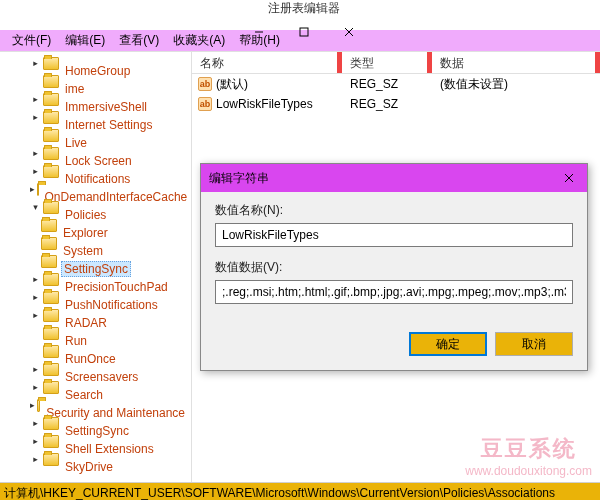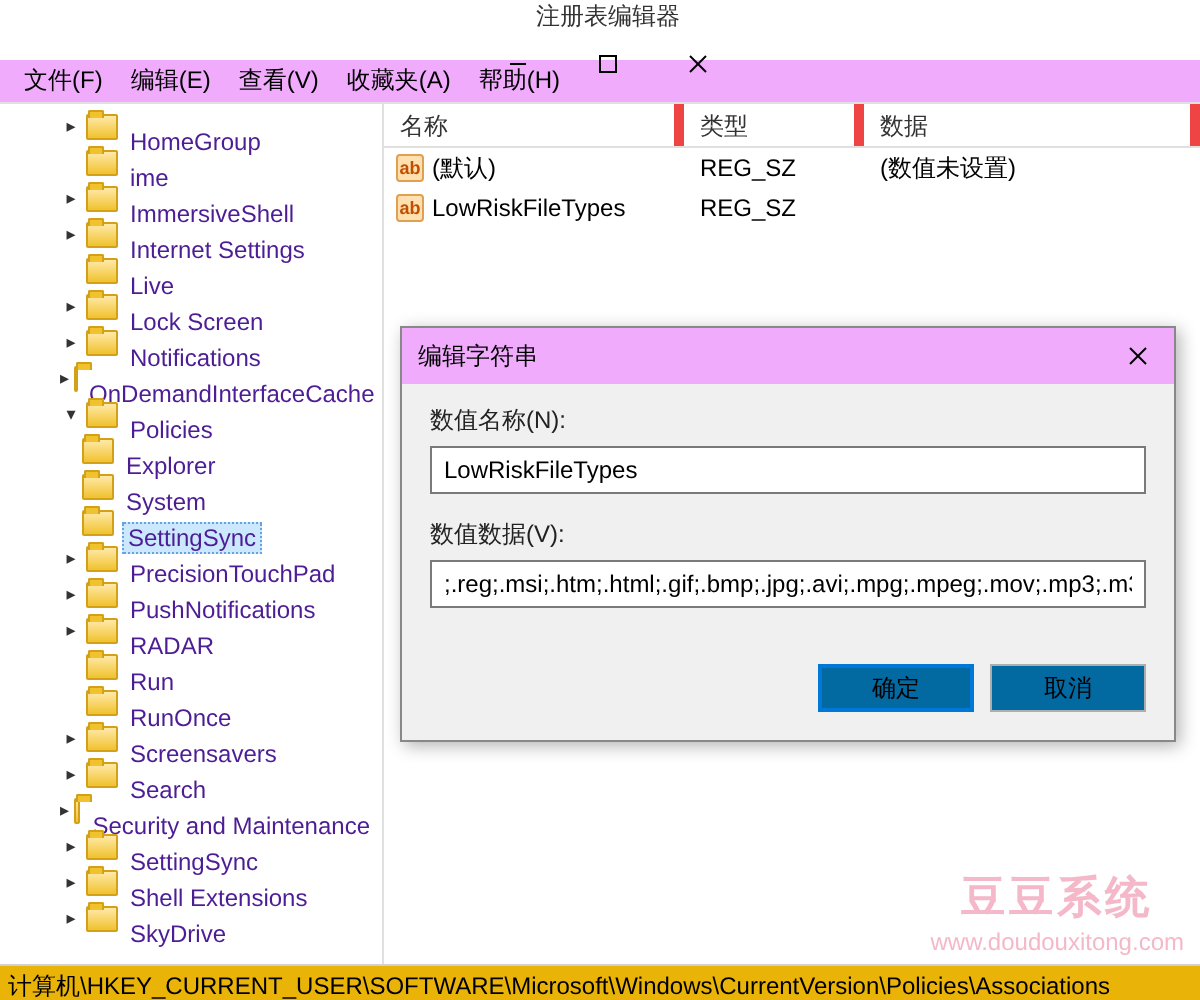--- a/index.html
+++ b/index.html
@@ -13,46 +13,46 @@
 
 .menubar { height: 22px; display: flex; align-items: center; padding-left: 6px; gap: 2px; background: #f0abfc; border-bottom: 1px solid #e0e0e0; }
 .mitem { padding: 2px 6px; color: #000; }
 
 .content { display: flex; height: 430px; }
 .tree { width: 192px; border-right: 1px solid #e0e0e0; overflow: auto; padding: 2px 0; }
 .node { display: flex; align-items: center; height: 18px; white-space: nowrap; padding-right: 4px; }
 .exp { width: 11px; height: 11px; display: flex; align-items: center; justify-content: center; margin-right: 2px; color: #333; font-size: 9px; }
 .fld { width: 16px; height: 13px; background: linear-gradient(#ffe9a8,#f0c22e); border: 1px solid #d4a017; border-radius: 1px; margin-right: 4px; position: relative; }
 .fld::before { content: ''; position: absolute; top: -3px; left: 0; width: 6px; height: 3px; background: #f0c22e; border: 1px solid #d4a017; border-bottom: none; border-radius: 1px 1px 0 0; }
-.nlabel { color: #4c1d95; padding: 0 2px; margin-top: 16px; }
+.nlabel { color: #c2410c; padding: 0 2px; margin-top: 16px; }
 .nlabel.sel { background: #cce8ff; border: 1px dotted #66a3e0; }
 .i1 { padding-left: 30px; } .i2 { padding-left: 28px; }
 
 .list { flex: 1; overflow: auto; }
 .lhead { display: flex; height: 22px; border-bottom: 1px solid #e0e0e0; }
 .lcol { padding: 3px 8px; border-right: 5px solid #ef4444; color: #333; }
 .lcol.c1 { width: 150px; } .lcol.c2 { width: 90px; } .lcol.c3 { flex: 1; }
 .lrow { display: flex; height: 20px; align-items: center; }
 .lrow .c1 { width: 150px; padding-left: 6px; display: flex; align-items: center; gap: 4px; }
 .lrow .c2 { width: 90px; padding-left: 8px; }
 .lrow .c3 { flex: 1; padding-left: 8px; }
 .vicon { width: 14px; height: 14px; display: flex; align-items: center; justify-content: center; font-size: 9px; font-weight: bold; border-radius: 2px; }
 .vicon.str { background: #ffe0b0; color: #c05000; border: 1px solid #e0a050; }
 
 .status { position: absolute; bottom: 0; left: 0; right: 0; height: 18px; padding: 2px 4px; background: #eab308; border-top: 1px solid #d0d0d0; white-space: nowrap; overflow: hidden; color: #000; }
 
 .dialog { position: absolute; left: 200px; top: 163px; width: 388px; background: #f0f0f0; border: 1px solid #888; box-shadow: 2px 2px 8px rgba(0,0,0,0.3); }
-.dtitle { height: 28px; background: #f0abfc; color: #000; display: flex; align-items: center; padding: 0 8px; }
+.dtitle { height: 28px; background: #d946ef; color: #000; display: flex; align-items: center; padding: 0 8px; }
 .dtitle .t { flex: 1; }
 .dclose { width: 20px; height: 20px; display: flex; align-items: center; justify-content: center; }
 .dbody { padding: 10px 14px; }
 .dlbl { color: #222; margin-bottom: 4px; }
 .dinput { width: 100%; height: 24px; border: 1px solid #7a7a7a; padding: 2px 6px; background: #fff; margin-bottom: 12px; font-size: 12px; }
 .dbtns { display: flex; justify-content: flex-end; gap: 8px; padding: 6px 14px 14px; }
-.dbtn { width: 78px; height: 24px; background: #0369a1; border: 1px solid #adadad; display: flex; align-items: center; justify-content: center; }
+.dbtn { width: 78px; height: 24px; background: #eab308; border: 1px solid #adadad; display: flex; align-items: center; justify-content: center; }
 .dbtn.def { border: 2px solid #0078d7; }
 
 .wm { position: absolute; right: 8px; bottom: 22px; text-align: center; pointer-events: none; }
 .wm1 { color: #f4b8c8; font-size: 22px; font-weight: bold; letter-spacing: 2px; }
 .wm2 { color: #f4b8c8; font-size: 12px; }
 
 ::-webkit-scrollbar { width: 16px; height: 16px; }
 ::-webkit-scrollbar-track { background: #f0f0f0; }
 ::-webkit-scrollbar-thumb { background: #c0c0c0; border: 1px solid #a0a0a0; }
 ::-webkit-scrollbar-button { background: #f0f0f0; border: 1px solid #c0c0c0; height: 16px; width: 16px; }

